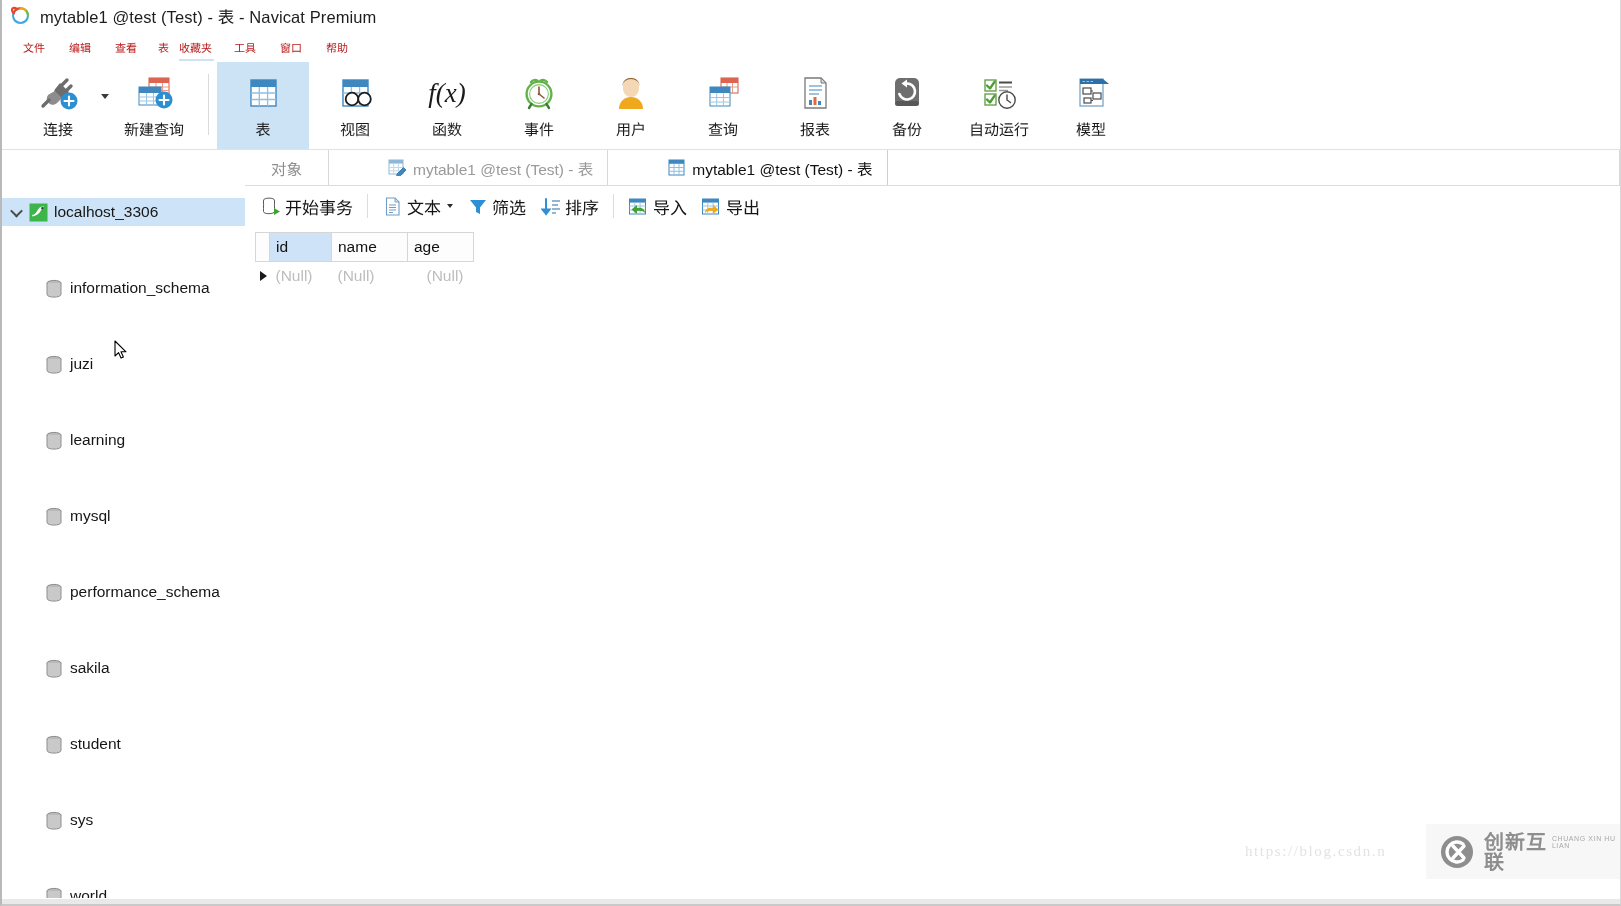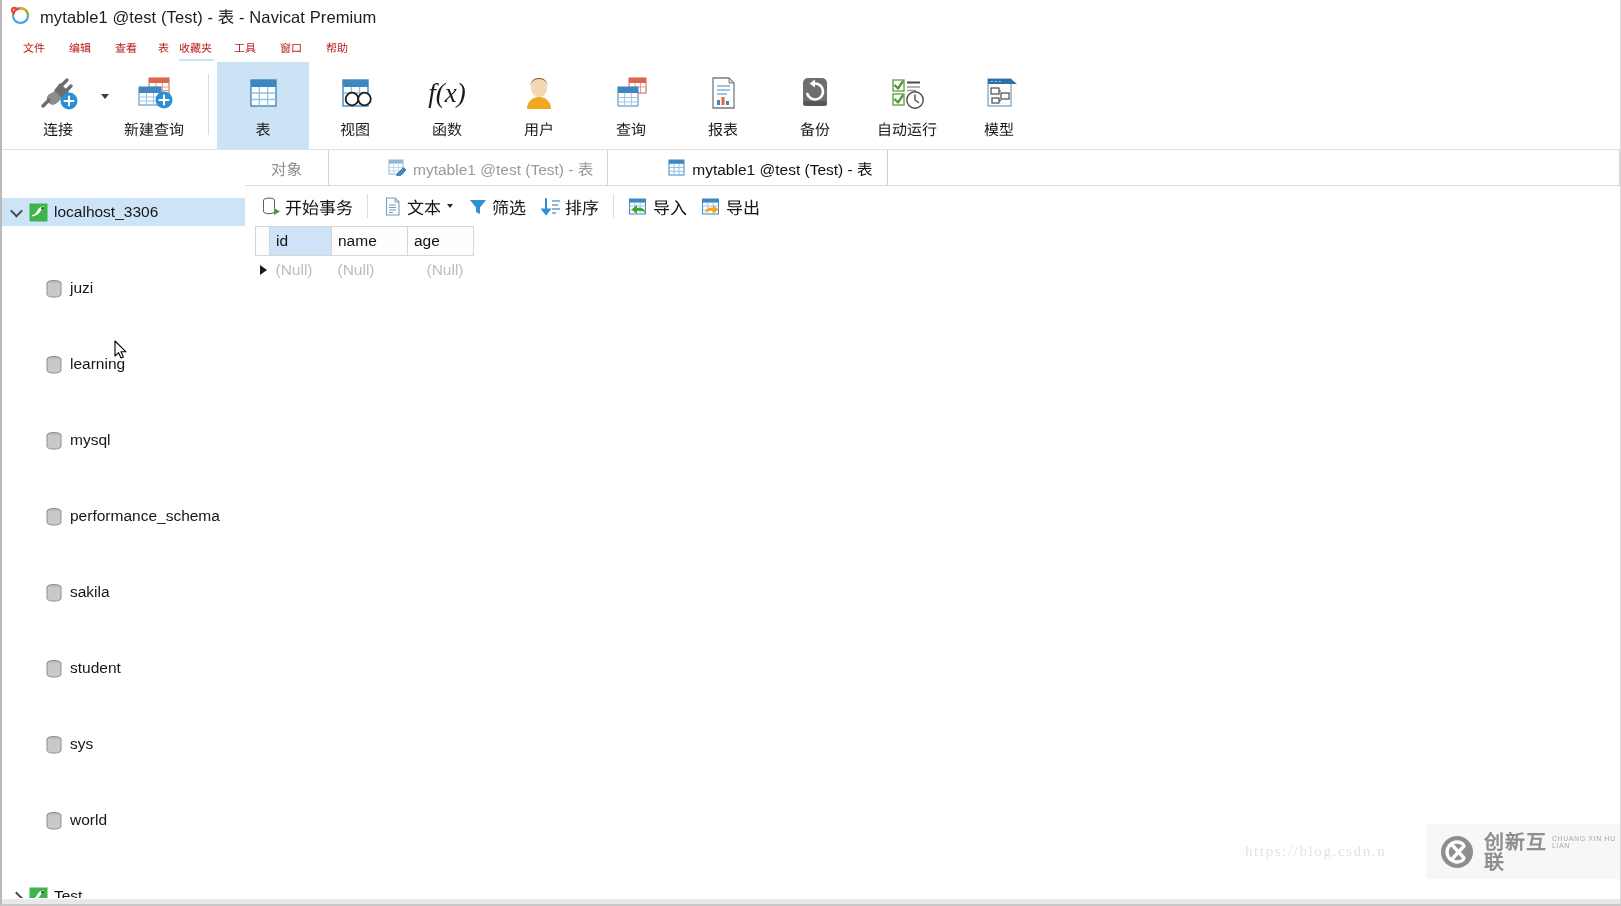--- a/index.html
+++ b/index.html
@@ -212,21 +212,21 @@
     color: #141414;
     white-space: nowrap;
     cursor: default;
   }
   .dt-ico { width: 21px; height: 20px; margin-right: 4px; display: flex; align-items: center; justify-content: center; }
   .dt-sep { width: 1px; align-self: stretch; background: #dcdcdc; margin: 8px 7px; }
   .dt-caret { width: 0; height: 0; border-left: 3.5px solid transparent; border-right: 3.5px solid transparent; border-top: 4.5px solid #2b2b2b; margin-left: 6px; }
 
   
   .gridwrap { position: relative; padding-left: 10px; }
-  .grid { border-collapse: collapse; table-layout: fixed; }
+  .grid { border-collapse: collapse; table-layout: fixed; margin-top: 6px; }
   .grid th {
     height: 29px;
     font-weight: normal;
     font-size: 15.5px;
     color: #111;
     text-align: left;
     padding: 0 6px;
     background: #fdfdfd;
     border: 1px solid #d6d6d6;
     border-left: none;
@@ -387,20 +387,34 @@
 
     <div class="tb-btn">
       <div class="tb-ico">
         <svg width="44" height="40" viewBox="0 0 44 40">
           <text x="22" y="29" text-anchor="middle" font-family="Liberation Serif, DejaVu Serif, serif" font-size="27" font-style="italic" fill="#1a1a1a">f(x)</text>
         </svg>
       </div>
       <div class="tb-lbl">函数</div>
     </div>
 
+    <div class="tb-btn">
+      <div class="tb-ico">
+        <svg width="44" height="40" viewBox="0 0 44 40">
+          <circle cx="22" cy="21" r="12.4" fill="none" stroke="#62b24b" stroke-width="2.4"></circle>
+          <circle cx="22" cy="21" r="9.4" fill="none" stroke="#86c96f" stroke-width="1.1"></circle>
+          <path d="M14 9 a5.5 5.5 0 0 1 6.5 -1.5" stroke="#62b24b" stroke-width="2.4" fill="none" stroke-linecap="round"></path>
+          <path d="M30 9 a5.5 5.5 0 0 0 -6.5 -1.5" stroke="#62b24b" stroke-width="2.4" fill="none" stroke-linecap="round"></path>
+          <path d="M14.5 31 L12 35 M29.5 31 L32 35" stroke="#3f7c32" stroke-width="2.4" stroke-linecap="round"></path>
+          <path d="M22 21 L22 14 M22 21 L27 25" stroke="#8a5a3b" stroke-width="1.6" stroke-linecap="round"></path>
+          <circle cx="22" cy="21" r="1.3" fill="#8a5a3b"></circle>
+        </svg>
+      </div>
+      <div class="tb-lbl">事件</div>
+    </div>
 
     <div class="tb-btn">
       <div class="tb-ico">
         <svg width="44" height="40" viewBox="0 0 44 40">
           <path d="M14 13 a8 8 0 0 1 16 0 v3 a8 8 0 0 1 -16 0 z" fill="#f4d8b6"></path>
           <path d="M13.5 13 a8.5 7 0 0 1 17 0 c0 -5 -3.5 -8 -8.5 -8 c-5 0 -8.5 3 -8.5 8 z" fill="#8a5522"></path>
           <path d="M10 36 c0 -7.5 5.5 -12 12 -12 c6.5 0 12 4.5 12 12 z" fill="#f0a81e"></path>
         </svg>
       </div>
       <div class="tb-lbl">用户</div>
@@ -502,20 +516,31 @@
         <div class="tree-ico">
           <svg width="19" height="19" viewBox="0 0 19 19">
             <rect x="0.5" y="0.5" width="18" height="18" fill="#3cb54a"></rect>
             <path d="M3 12 C6 12 7.5 9 9 6.5 C10.5 4 12.5 3 15 3.5 C13 5 12.5 7 11 9 C9.5 11 7 13 3.5 13.5 Z" fill="#ffffff"></path>
             <circle cx="13.3" cy="5.2" r="1.1" fill="#2e2e2e"></circle>
           </svg>
         </div>
         <div class="tree-lbl">localhost_3306</div>
       </div>
 
+      <div class="tree-row db">
+        <div class="tree-ico">
+          <svg width="18" height="19" viewBox="0 0 18 19">
+            <ellipse cx="9" cy="4" rx="7" ry="2.6" fill="#b9b9b9" stroke="#8e8e8e" stroke-width="1"></ellipse>
+            <path d="M2 4 v4 a7 2.6 0 0 0 14 0 v-4" fill="#c9c9c9" stroke="#8e8e8e" stroke-width="1"></path>
+            <path d="M2 8.5 v4 a7 2.6 0 0 0 14 0 v-4" fill="#c9c9c9" stroke="#8e8e8e" stroke-width="1"></path>
+            <path d="M2 13 v2.5 a7 2.6 0 0 0 14 0 v-2.5" fill="#c9c9c9" stroke="#8e8e8e" stroke-width="1"></path>
+          </svg>
+        </div>
+        <div class="tree-lbl">information_schema</div>
+      </div>
 
       <div class="tree-row db">
         <div class="tree-ico">
           <svg width="18" height="19" viewBox="0 0 18 19">
             <ellipse cx="9" cy="4" rx="7" ry="2.6" fill="#b9b9b9" stroke="#8e8e8e" stroke-width="1"></ellipse>
             <path d="M2 4 v4 a7 2.6 0 0 0 14 0 v-4" fill="#c9c9c9" stroke="#8e8e8e" stroke-width="1"></path>
             <path d="M2 8.5 v4 a7 2.6 0 0 0 14 0 v-4" fill="#c9c9c9" stroke="#8e8e8e" stroke-width="1"></path>
             <path d="M2 13 v2.5 a7 2.6 0 0 0 14 0 v-2.5" fill="#c9c9c9" stroke="#8e8e8e" stroke-width="1"></path>
           </svg>
         </div>

